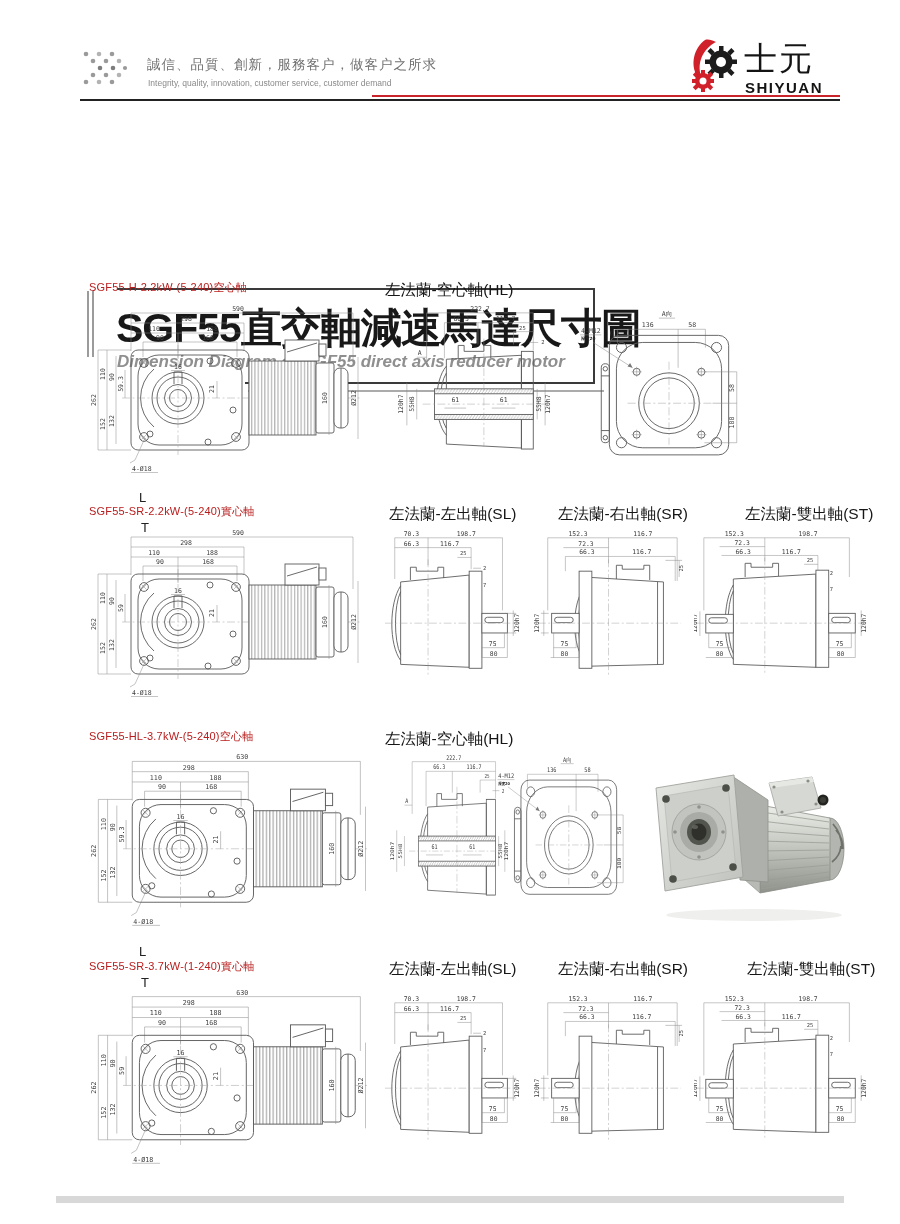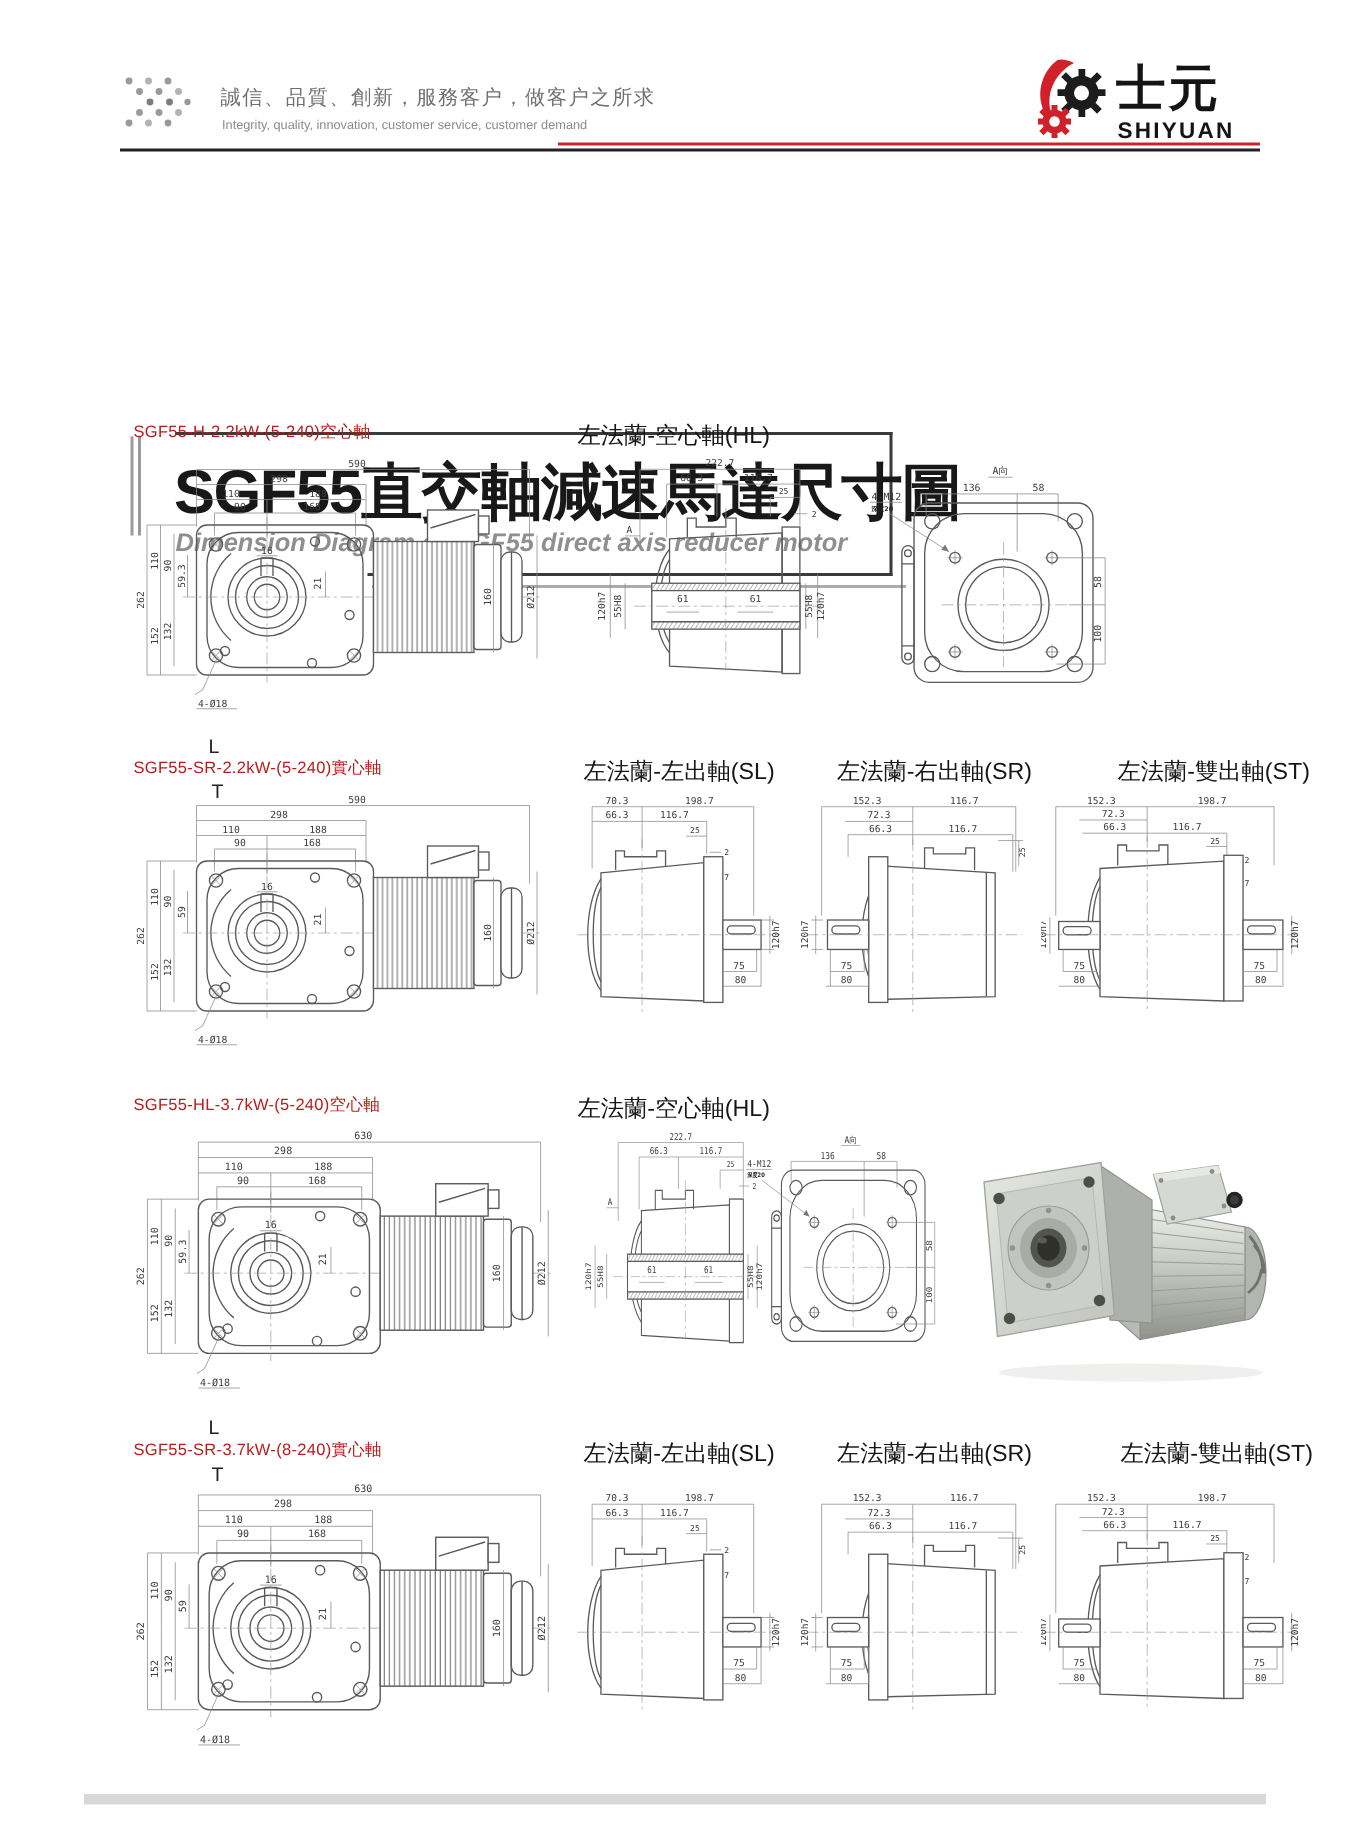--- a/index.html
+++ b/index.html
@@ -5,21 +5,21 @@
   *{margin:0;padding:0;box-sizing:border-box}
   html,body{background:#fff}
   body{width:900px;height:1224px;position:relative;overflow:hidden;
        font-family:"Liberation Sans","DejaVu Sans",sans-serif;color:#1b1b1b}
   .abs{position:absolute}
   .model-label{font-size:11px;color:#b91c1c;white-space:nowrap;letter-spacing:.2px}
   .view-label{font-size:15.5px;color:#161616;font-weight:400;white-space:nowrap}
   .lt-note{font-size:13px;color:#222;font-weight:500}
   .slogan-zh{font-size:13.5px;font-weight:400;color:#707070;letter-spacing:1px;white-space:nowrap}
   .slogan-en{font-size:8.5px;color:#8a8a8a;white-space:nowrap}
-  .brand-zh{font-size:33px;font-weight:700;color:#141414;letter-spacing:2px;line-height:1}
+  .brand-zh{font-size:33px;font-weight:400;color:#141414;letter-spacing:2px;line-height:1}
   .brand-en{font-size:15px;font-weight:700;color:#141414;letter-spacing:1.5px;line-height:1}
   .page-title{font-size:41px;font-weight:900;color:#181818;letter-spacing:-1px;white-space:nowrap}
   .page-subtitle{font-size:17px;font-weight:700;font-style:italic;color:#8f8f8f;white-space:nowrap}
   .hline{position:absolute;height:2px;background:#222}
   .dwg{position:absolute}
   .dwg svg{display:block;width:100%;height:100%}
   svg text{user-select:none}
   .ln{stroke:#5a5a5a;stroke-width:.9;fill:none}
   .lnf{stroke:#5a5a5a;stroke-width:.9;fill:#fff}
   .lt{stroke:#8a8a8a;stroke-width:.5;fill:none}
@@ -112,21 +112,21 @@
 <div class="abs model-label" style="left:89px;top:504px">SGF55-SR-2.2kW-(5-240)實心軸</div>
 <div class="abs lt-note" style="left:141px;top:520px">T</div>
 <div class="abs view-label" style="left:389px;top:504px">左法蘭-左出軸(SL)</div>
 <div class="abs view-label" style="left:558px;top:504px">左法蘭-右出軸(SR)</div>
 <div class="abs view-label" style="left:745px;top:504px">左法蘭-雙出軸(ST)</div>
 
 <div class="abs model-label" style="left:89px;top:729px">SGF55-HL-3.7kW-(5-240)空心軸</div>
 <div class="abs view-label" style="left:385px;top:729px">左法蘭-空心軸(HL)</div>
 
 <div class="abs lt-note" style="left:139px;top:944px">L</div>
-<div class="abs model-label" style="left:89px;top:959px">SGF55-SR-3.7kW-(8-240)實心軸</div>
+<div class="abs model-label" style="left:89px;top:959px">SGF55-SR-3.7kW-(1-240)實心軸</div>
 <div class="abs lt-note" style="left:141px;top:975px">T</div>
 <div class="abs view-label" style="left:389px;top:959px">左法蘭-左出軸(SL)</div>
 <div class="abs view-label" style="left:558px;top:959px">左法蘭-右出軸(SR)</div>
 <div class="abs view-label" style="left:747px;top:959px">左法蘭-雙出軸(ST)</div>
 
 <div class="dwg" style="left:86px;top:299px;width:290px;height:178px">
 <svg viewBox="0 0 290 178" preserveAspectRatio="none">
   <defs>
     <pattern id="pRib" width="3.3" height="4" patternUnits="userSpaceOnUse">
       <rect width="3.3" height="4" fill="#fff"></rect>

